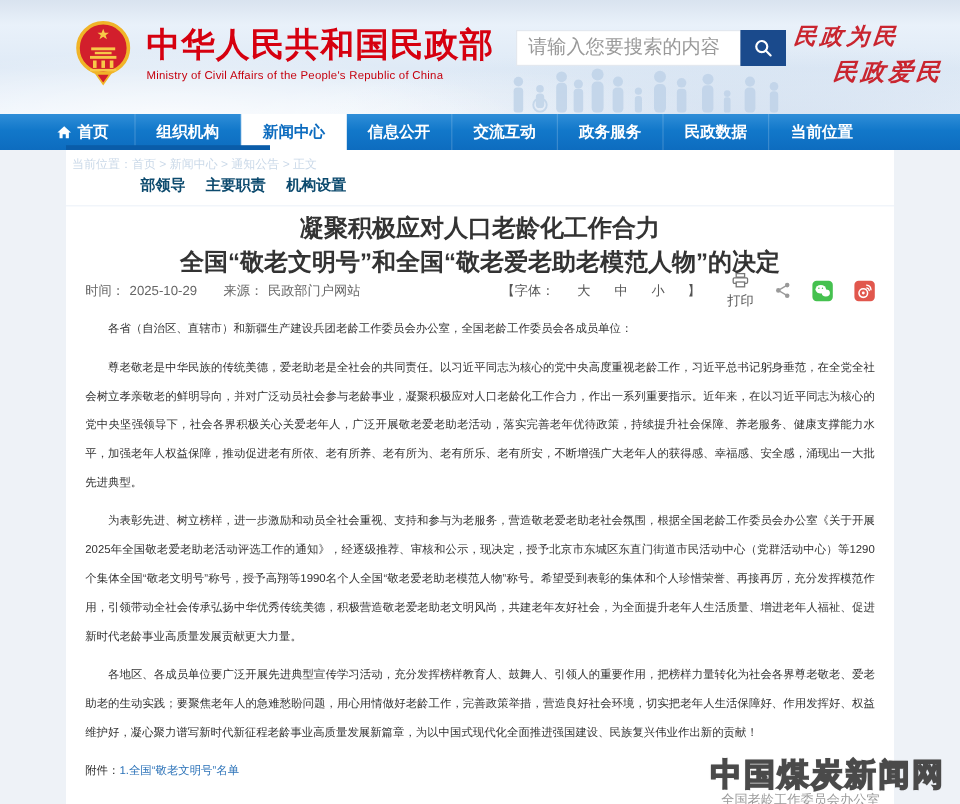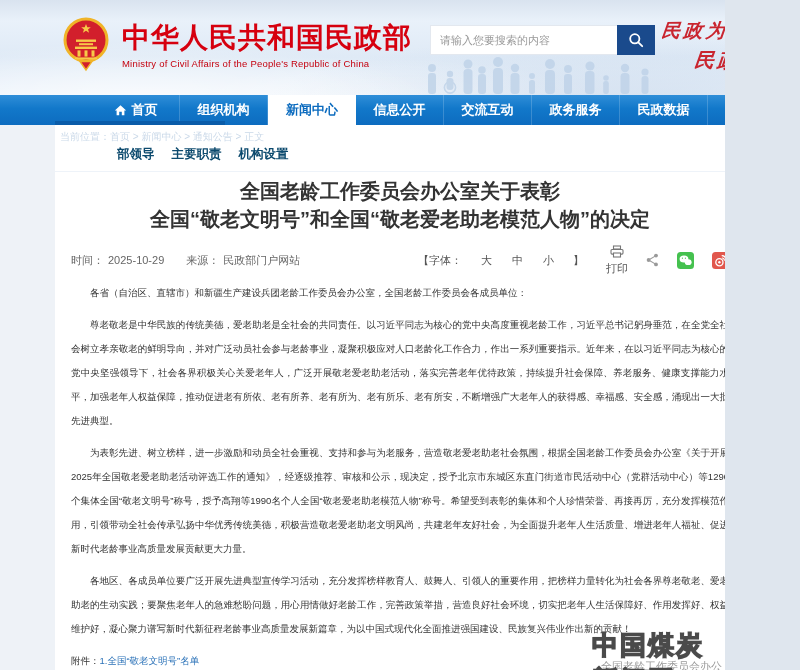--- a/index.html
+++ b/index.html
@@ -1,60 +1,60 @@
 <!DOCTYPE html>
 <html><head>
 <meta charset="utf-8">
 <style>
   html,body{margin:0;padding:0;background:#dfe6ee;}
-  .page{position:relative;width:725px;height:670px;overflow:hidden;background:#eef2f7;
+  .page{position:relative;width:800px;height:670px;overflow:hidden;background:#eef2f7;
         font-family:"Liberation Sans",sans-serif;}
   
   .header{position:absolute;left:0;top:0;width:800px;height:95px;
     background:linear-gradient(180deg,#d9e3ef 0%,#e9f1fa 22%,#dfeaf6 60%,#ecf3fb 100%);}
   .header .mount1{position:absolute;left:0;top:30px;width:800px;height:65px;
     background:radial-gradient(420px 90px at 18% 115%,rgba(255,255,255,.75),rgba(255,255,255,0) 70%),
                radial-gradient(520px 110px at 78% 125%,rgba(190,208,230,.55),rgba(190,208,230,0) 70%),
                radial-gradient(300px 70px at 50% 120%,rgba(255,255,255,.6),rgba(255,255,255,0) 70%);}
   .emblem{position:absolute;left:63px;top:17px;}
   .brand{position:absolute;left:122px;top:22px;}
   .site-title{font-size:28px;font-weight:bold;color:#d6000f;letter-spacing:1px;line-height:32px;}
   .site-subtitle{font-size:9.5px;color:#c5000e;margin-top:4px;letter-spacing:.2px;}
   .search{position:absolute;left:430px;top:25px;display:flex;}
   .search input{width:168px;height:28px;border:1px solid #e3e8ef;border-right:none;background:#fff;
-    padding:0 9px;font-size:11px;color:#333;outline:none;font-family:Liberation Sans, sans-serif;}
+    padding:0 9px;font-size:16px;color:#333;outline:none;font-family:Liberation Mono, monospace;}
   .search input::placeholder{color:#999;}
   .search button{width:38px;height:30px;border:none;background:#1a4a8c;cursor:pointer;
     display:flex;align-items:center;justify-content:center;}
   .slogan{position:absolute;left:660px;top:18px;color:#c9252f;
     font-family:"Liberation Serif",serif;font-style:italic;font-weight:bold;transform:skewX(-6deg);}
   .slogan .l1{font-size:19px;letter-spacing:3px;}
   .slogan .l2{font-size:20px;letter-spacing:3px;margin-left:36px;margin-top:3px;}
   .people{position:absolute;left:420px;top:54px;opacity:.8;}
   
   .navbar{position:absolute;left:0;top:95px;width:800px;height:30px;
     background:linear-gradient(180deg,#2f8ed8 0%,#1278ca 45%,#0d6cbf 100%);
-    display:flex;padding-left:92px;box-sizing:border-box;}
+    display:flex;padding-left:25px;box-sizing:border-box;}
   .nav-item{width:88px;height:30px;display:flex;align-items:center;justify-content:center;gap:5px;
     color:#fff;font-size:13px;font-weight:bold;text-decoration:none;cursor:pointer;
     border-right:1px solid rgba(255,255,255,.18);box-sizing:border-box;}
   .nav-item:last-child{border-right:none;}
   .nav-item.active{background:#fff;color:#0d6cbf;border-right:none;}
   .dropdown-edge{position:absolute;left:55px;top:121px;width:170px;height:4px;background:#0a5ca9;}
   .nav-triangle{position:absolute;left:183px;top:125px;width:0;height:0;
     border-left:9px solid transparent;border-right:9px solid transparent;border-top:9px solid #0a5ca9;}
   
   .card{position:absolute;left:55px;top:125px;width:690px;height:545px;background:#fff;}
   .breadcrumb{position:absolute;left:5px;top:5px;font-size:10px;color:#3f74ad;opacity:.28;}
   .subnav-links{position:absolute;left:62px;top:21px;display:flex;gap:17px;}
   .subnav-links a{color:#0c4a6e;font-size:12.5px;font-weight:bold;text-decoration:none;cursor:pointer;}
   .rule{position:absolute;left:0;top:46px;width:100%;border-bottom:1px solid #eef3f9;}
   .article{padding:52px 16px 0 16px;}
   .title-line{text-align:center;font-size:20px;font-weight:bold;color:#333;line-height:28px;}
-  .meta-row{margin-top:18px;display:flex;justify-content:space-between;align-items:center;
+  .meta-row{margin-top:0;display:flex;justify-content:space-between;align-items:center;
     font-size:11px;color:#666;height:18px;}
   .meta-left span{margin-right:4px;}
   .meta-left .gap{margin-left:18px;}
   .meta-right{display:flex;align-items:center;gap:18px;color:#555;}
   .font-size-btn{cursor:pointer;margin:0 1px;}
   .print-btn{display:flex;align-items:center;gap:3px;cursor:pointer;margin-left:4px;flex-direction:column;}
   .share-btn{cursor:pointer;display:flex;align-items:center;}
   .badge{width:17px;height:17px;border-radius:3.5px;display:flex;align-items:center;justify-content:center;cursor:pointer;}
   .badge.wechat{background:#45c14f;}
   .badge.weibo{background:#e1574d;}
@@ -181,21 +181,21 @@
     <div class="breadcrumb">当前位置：首页 &gt; 新闻中心 &gt; 通知公告 &gt; 正文</div>
 
     <div class="subnav-links">
       <a>部领导</a>
       <a>主要职责</a>
       <a>机构设置</a>
     </div>
     <div class="rule"></div>
 
     <div class="article">
-      <div class="title-line">全国老龄工作委员会办公室关于表彰</div>
+      <div class="title-line">凝聚积极应对人口老龄化工作合力</div>
       <div class="title-line">全国“敬老文明号”和全国“敬老爱老助老模范人物”的决定</div>
 
       <div class="meta-row">
         <div class="meta-left">
           <span>时间：</span><span>2025-10-29</span><span class="gap">来源：</span><span>民政部门户网站</span>
         </div>
         <div class="meta-right">
           <span>【字体：</span>
           <span class="font-size-btn">大</span>
           <span class="font-size-btn">中</span>

